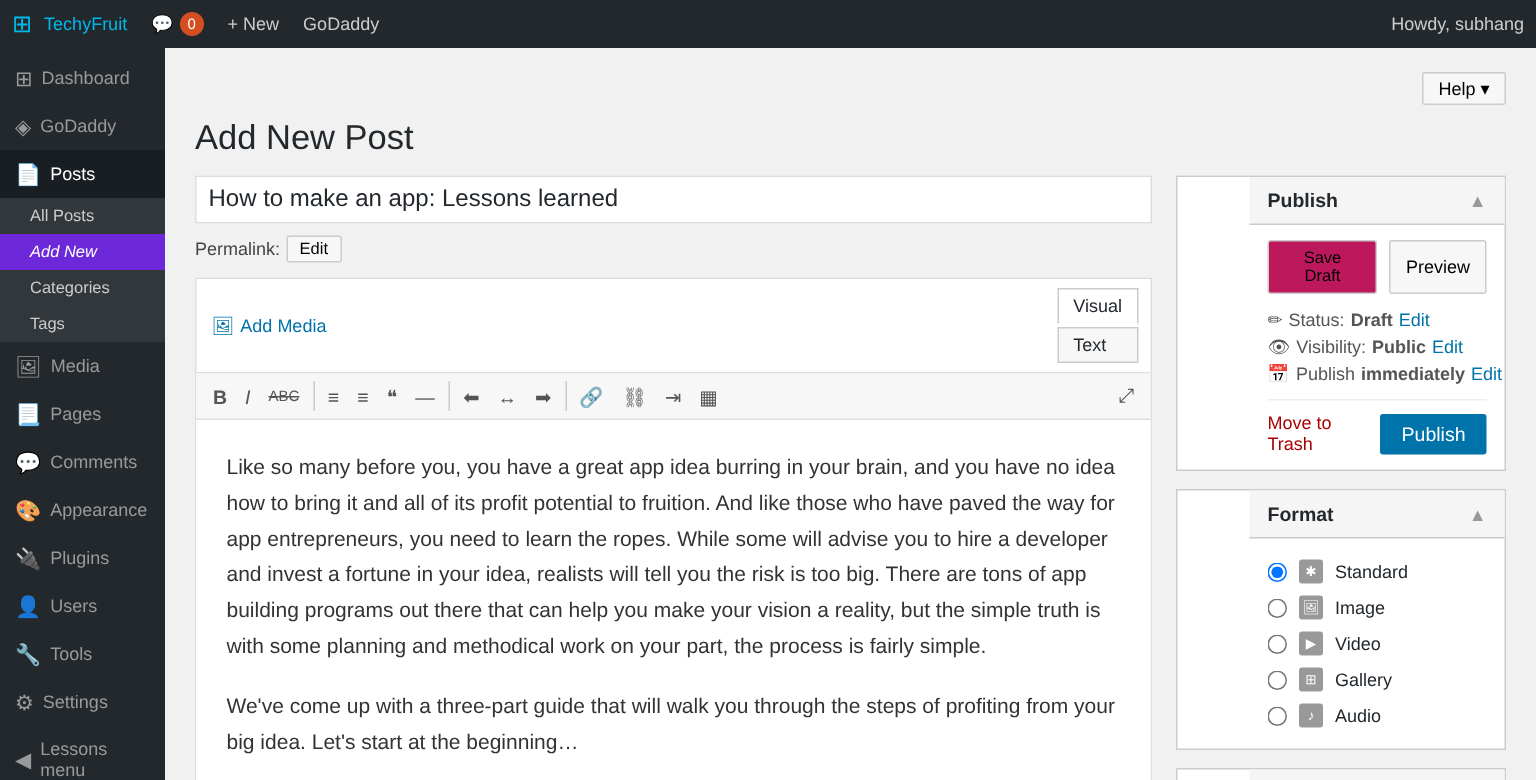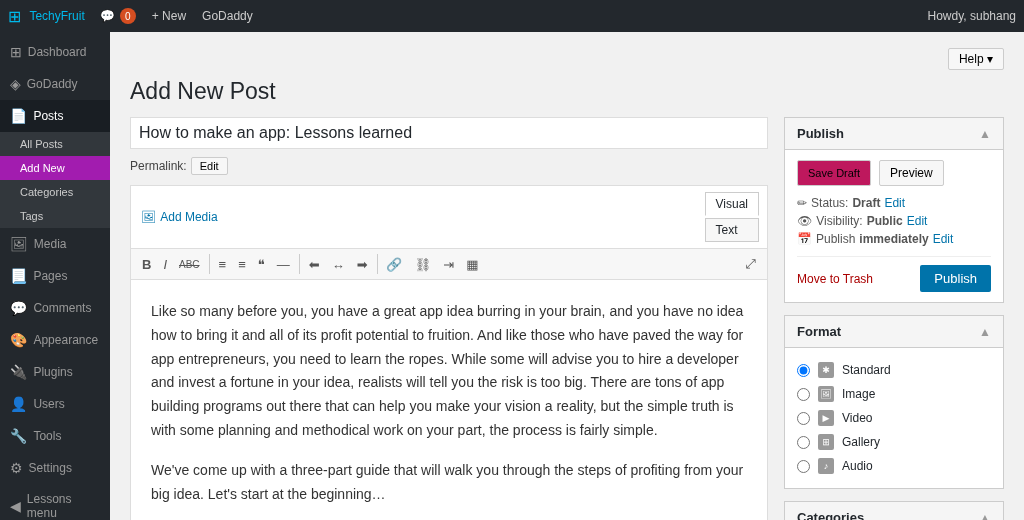--- a/index.html
+++ b/index.html
@@ -17,21 +17,21 @@
     #main-wrap { display: flex; flex: 1; overflow: hidden; }
     
     
     #adminmenu { background: #23282d; width: 110px; flex-shrink: 0; overflow-y: auto; padding-top: 4px; }
     #adminmenu .menu-item { padding: 8px 10px; color: #999; cursor: pointer; display: flex; align-items: center; gap: 6px; font-size: 12px; }
     #adminmenu .menu-item.active { background: #0073aa; color: #fff; }
     #adminmenu .menu-item.active-parent { background: #191e23; color: #fff; }
     #adminmenu .menu-icon { font-size: 14px; }
     #adminmenu .submenu { background: #32373c; }
     #adminmenu .submenu .menu-item { font-size: 11px; padding: 6px 10px 6px 20px; color: #ccc; }
-    #adminmenu .submenu .menu-item.active { background: #a21caf; color: #fff; }
+    #adminmenu .submenu .menu-item.active { background: #6d28d9; color: #fff; font-style: italic; }
     
     
     #wpcontent { flex: 1; overflow-y: auto; padding: 16px 20px; background: #f1f1f1; }
     
     
     .page-title { font-size: 23px; font-weight: 400; color: #23282d; margin-bottom: 12px; }
     
     
     .post-layout { display: flex; gap: 16px; }
     .post-main { flex: 1; }
@@ -59,21 +59,21 @@
     .tb-btn { background: none; border: none; padding: 3px 5px; cursor: pointer; color: #555; font-size: 13px; border-radius: 2px; }
     .tb-sep { width: 1px; height: 20px; background: #ccc; margin: 0 2px; }
     .tb-expand { margin-left: auto; }
     
     
     .editor-content { padding: 20px; min-height: 280px; background: #fff; font-size: 14px; line-height: 1.7; color: #333; }
     .editor-content p { margin-bottom: 16px; }
     .editor-content h3 { margin-bottom: 8px; font-size: 15px; }
     
     
-    .sidebar-widget { background: #fff; border: 1px solid #ccc; margin-bottom: 12px; }
+    .sidebar-widget { background: #fff; border: 1px solid #ccc; margin-bottom: 12px; padding-left: 48px; }
     .widget-header { background: #f5f5f5; border-bottom: 1px solid #ccc; padding: 8px 12px; display: flex; align-items: center; justify-content: space-between; font-size: 13px; font-weight: 600; color: #23282d; }
     .widget-header .toggle-icon { color: #999; font-size: 12px; cursor: pointer; }
     .widget-body { padding: 10px 12px; }
     
     
     .publish-actions { display: flex; gap: 8px; margin-bottom: 10px; }
     .save-draft-btn { background: #be185d; border: 1px solid #ccc; padding: 5px 10px; font-size: 11px; cursor: pointer; border-radius: 2px; }
     .preview-btn { background: #f7f7f7; border: 1px solid #ccc; padding: 5px 10px; font-size: 12px; cursor: pointer; border-radius: 2px; }
     .publish-meta { font-size: 12px; color: #555; margin-bottom: 4px; display: flex; align-items: center; gap: 4px; }
     .publish-meta a { color: #0073aa; text-decoration: none; }

